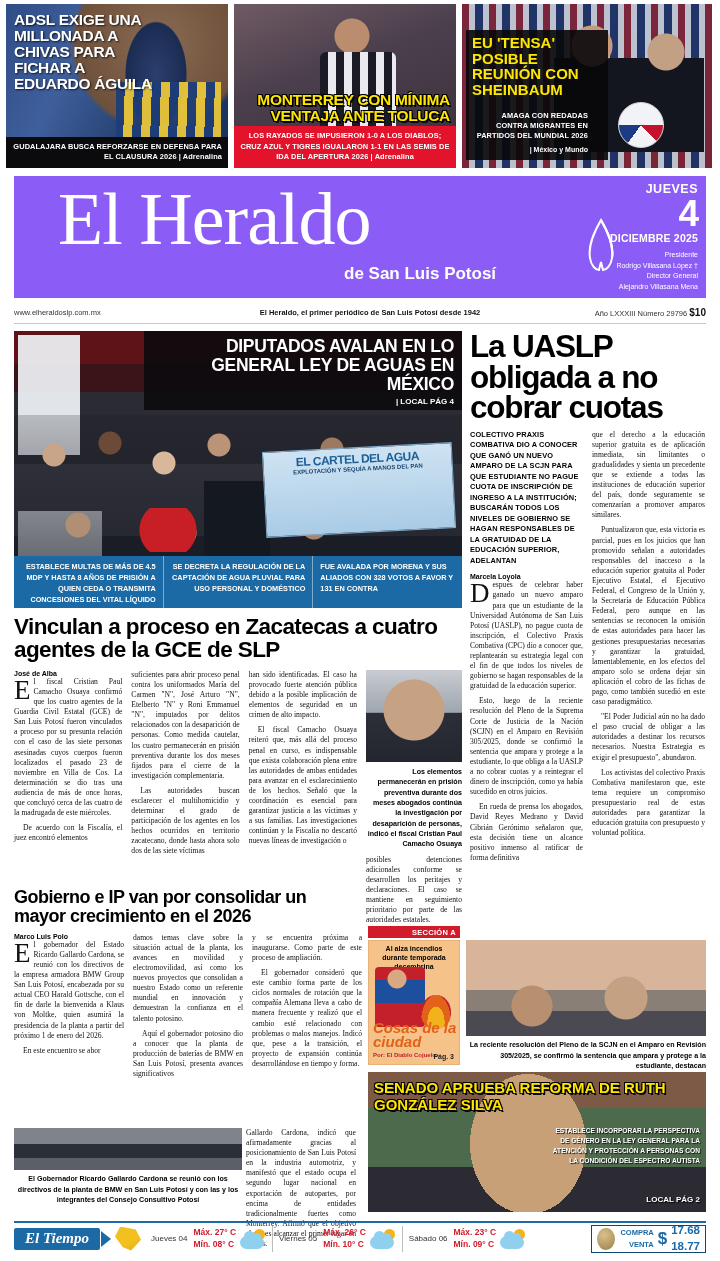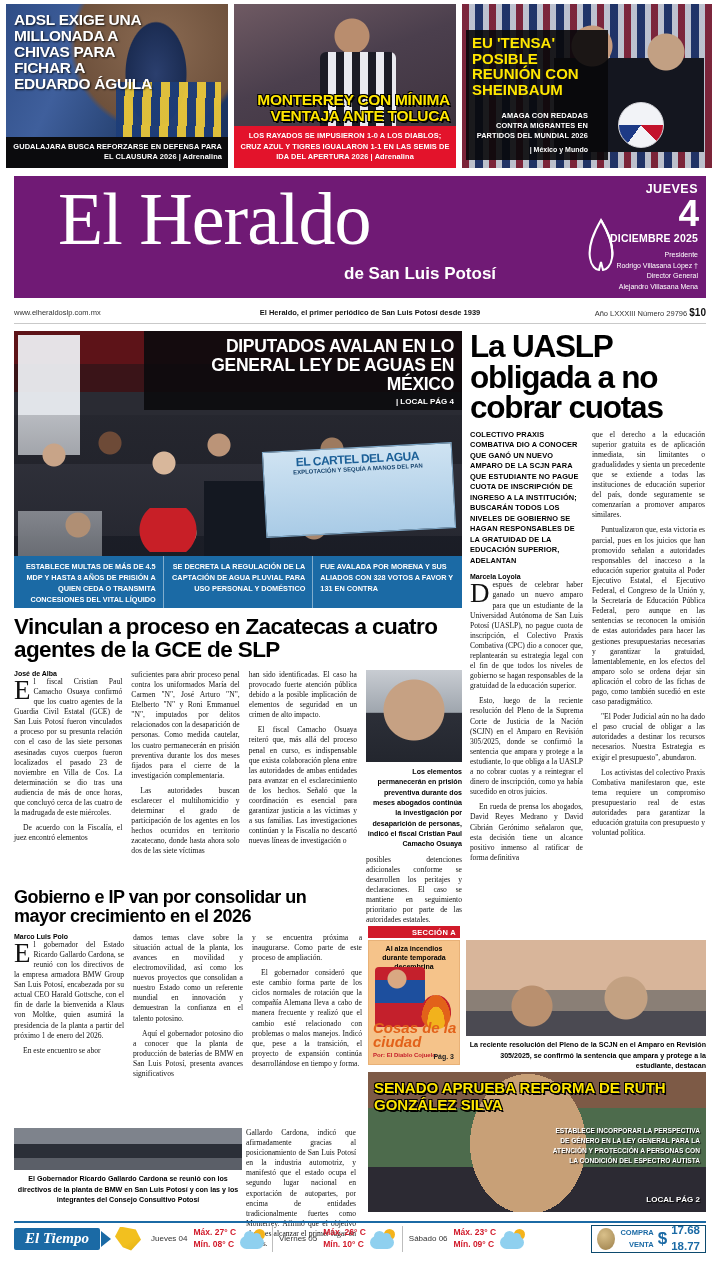--- a/index.html
+++ b/index.html
@@ -71,21 +71,21 @@
   .t3head { color:#ffe600; font-size:15px; font-weight:bold; line-height:1.04; }
   .t3sub { color:#fff; font-size:7.4px; font-weight:bold; text-align:right; line-height:1.35; margin-top:14px; letter-spacing:.1px;}
   .t3tag { color:#fff; font-size:7px; font-weight:bold; text-align:right; margin-top:5px; }
 
   .cap-black { position:absolute; left:0; right:0; bottom:0; background:#0b0b0d; color:#fff;
     font-size:7.4px; font-weight:bold; text-align:right; line-height:1.45; padding:5px 6px; letter-spacing:.1px;}
   .cap-red { position:absolute; left:0; right:0; bottom:0; background:#e3132b; color:#fff;
     font-size:7.4px; font-weight:bold; text-align:center; line-height:1.45; padding:5px 6px; letter-spacing:.1px;}
 
   
-  .masthead { position:absolute; left:14px; top:176px; width:692px; height:122px; background:#701a75; }
+  .masthead { position:absolute; left:14px; top:176px; width:692px; height:122px; background:#8b5cf6; }
   .mast-title { position:absolute; left:44px; top:6px; color:#fff; font-family:"Liberation Serif", serif;
     font-size:74px; line-height:1; letter-spacing:-1px; }
   .mast-sub { position:absolute; left:330px; top:88px; color:#fff; font-size:17px; font-weight:bold; }
   .ribbon { position:absolute; left:570px; top:40px; width:34px; height:56px; }
   .mast-right { position:absolute; right:8px; top:6px; width:104px; text-align:right; color:#fff; }
   .m-day { font-size:12.5px; font-weight:bold; letter-spacing:.5px; }
   .m-num { font-size:37px; font-weight:bold; line-height:.95; letter-spacing:-1px;}
   .m-mon { font-size:10.5px; font-weight:bold; letter-spacing:.2px; margin-top:1px;}
   .m-staff { font-size:7px; line-height:1.5; margin-top:6px; }
 
@@ -278,21 +278,21 @@
         <div>Presidente</div>
         <div>Rodrigo Villasana López †</div>
         <div>Director General</div>
         <div>Alejandro Villasana Mena</div>
       </div>
     </div>
   </div>
 
   <div class="infobar">
     <div class="ib-left">www.elheraldoslp.com.mx</div>
-    <div class="ib-mid">El Heraldo, el primer periódico de San Luis Potosí desde 1939</div>
+    <div class="ib-mid">El Heraldo, el primer periódico de San Luis Potosí desde 1942</div>
     <div class="ib-right">
       <span>Año LXXXIII  Número 29796</span>
       <b class="price">$10</b>
     </div>
   </div>
 
   <div class="lead">
     <div class="lead-photo">
       <div class="leftsign"></div>
       <div class="leftsign2"></div>

